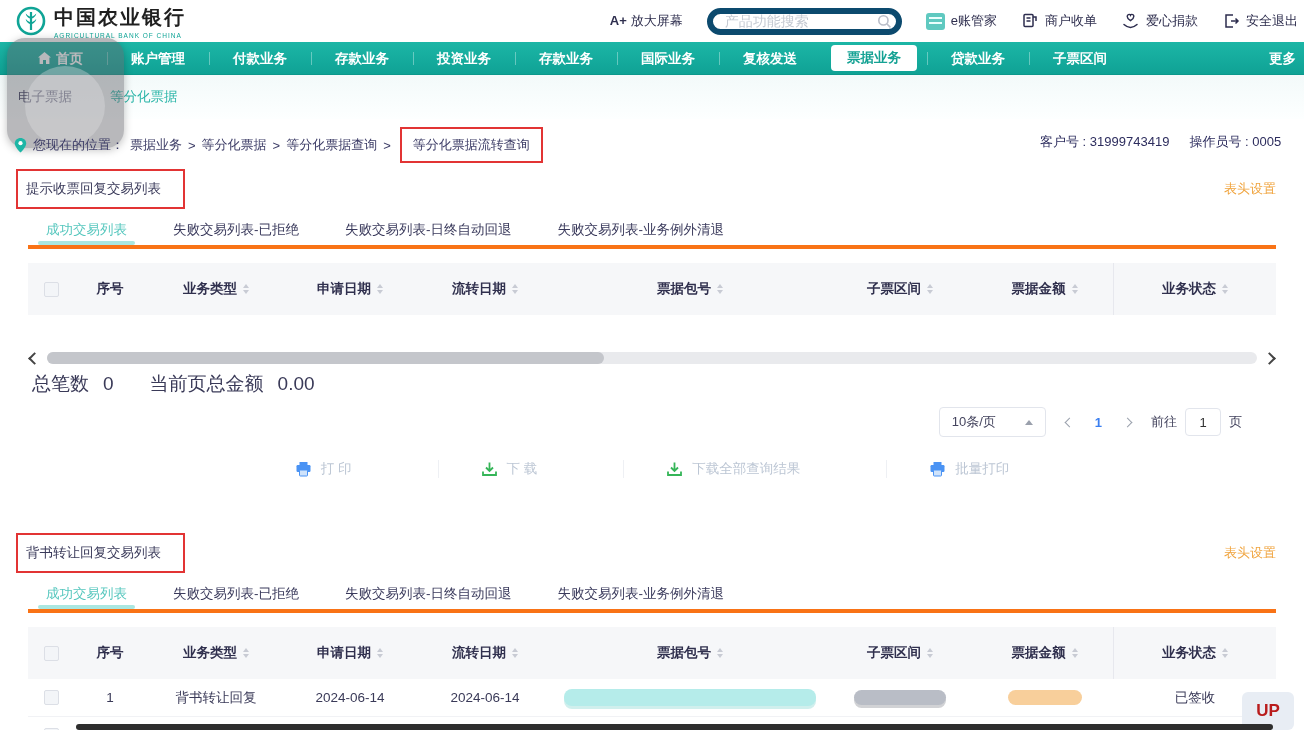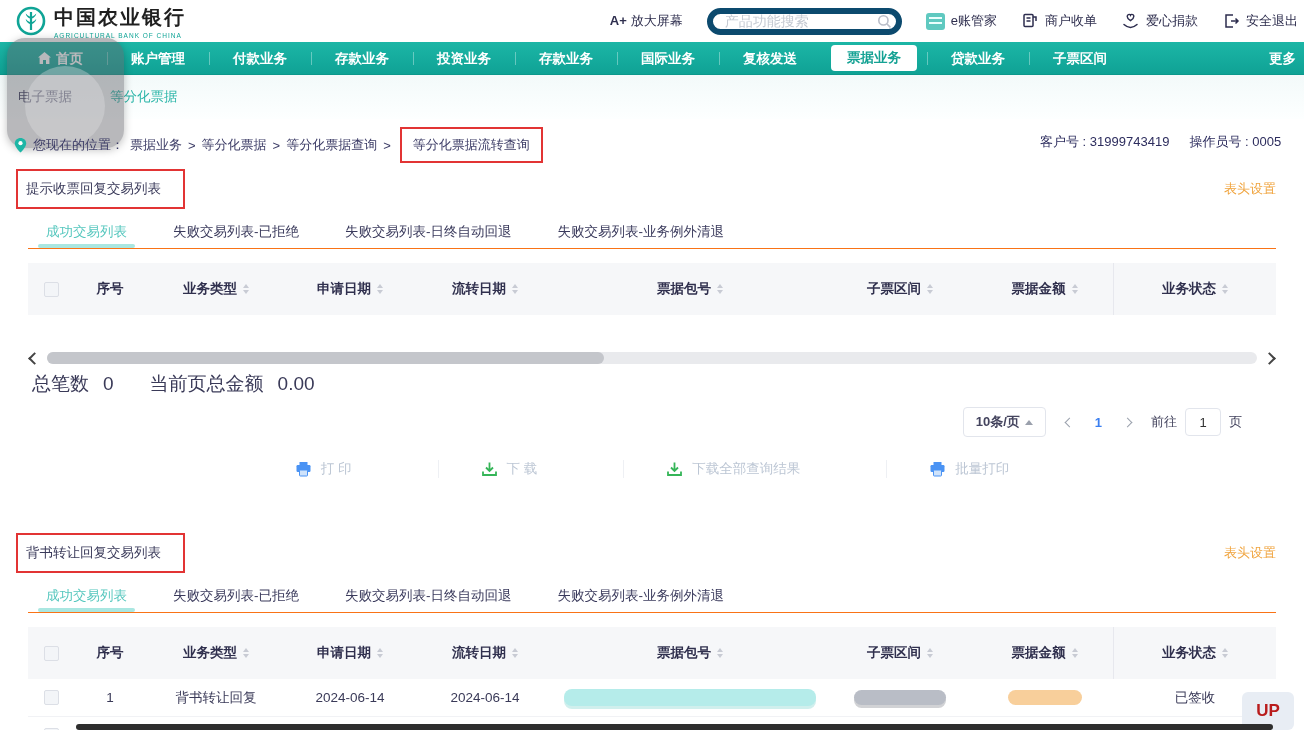--- a/index.html
+++ b/index.html
@@ -50,21 +50,21 @@
   .crumb-box { border:2px solid #e23434; padding:7px 11px; margin-left:3px; }
   .session { position:absolute; left:1040px; top:14px; display:flex; gap:20px; white-space:nowrap; color:#2d2d5e; }
 
   
   .section { margin:0 28px; }
   .sec1 { margin-top:4px; } .sec2 { margin-top:40px; }
   .title-row { display:flex; justify-content:space-between; align-items:center; margin-bottom:6px; }
   .title-box { border:2px solid #e23434; padding:9px 22px 9px 8px; font-size:13.5px; color:#3a3a5a; margin-left:-12px; }
   .settings { color:#f0a43e; font-size:13px; cursor:pointer; }
 
-  .tabs { display:flex; gap:46px; border-bottom:1px solid #f97316; padding:0 18px; height:34px; align-items:center; font-size:13.5px; color:#3a3a5c; }
+  .tabs { display:flex; gap:46px; border-bottom:4px solid #f97316; padding:0 18px; height:34px; align-items:center; font-size:13.5px; color:#3a3a5c; }
   .tab { position:relative; height:100%; display:flex; align-items:center; cursor:pointer; white-space:nowrap; }
   .tab.active { color:#56c7be; }
   .tab.active::after { content:""; position:absolute; left:-8px; right:-8px; bottom:0; height:4px; background:#aae7e1; border-radius:2px; }
 
   .tgrid { display:grid; grid-template-columns:46px 72px 140px 128px 142px 268px 152px 138px 1fr; align-items:center; }
   .thead { height:52px; background:#f6f7f9; margin-top:14px; font-weight:700; color:#30304e; font-size:13.5px; }
   .tcell { display:flex; align-items:center; justify-content:center; gap:3px; }
   .tcell.sep { border-right:1px solid #e7e8ee; height:100%; }
   .cb { width:15px; height:15px; border:1px solid #dcdfe6; background:#f3f5f8; border-radius:2px; display:inline-block; cursor:pointer; }
   .sort { display:inline-flex; flex-direction:column; gap:2px; margin-left:3px; }
@@ -79,21 +79,21 @@
   .chev { width:9px; height:9px; border-left:2.5px solid #444; border-bottom:2.5px solid #444; flex:0 0 auto; cursor:pointer; }
   .chev.left { transform:rotate(45deg); }
   .chev.right { transform:rotate(-135deg); }
   .track { flex:1; height:12px; background:#e9eaed; border-radius:6px; position:relative; cursor:pointer; }
   .thumb { position:absolute; left:0; top:0; height:12px; width:46%; background:#c4c6cb; border-radius:6px; cursor:grab; }
 
   .summary { display:flex; gap:10px; align-items:center; height:34px; font-size:19px; color:#3a3a58; padding-left:4px; }
   .summary .lbl { margin-right:4px; } .summary .gap { width:16px; }
 
   .pager { display:flex; justify-content:flex-end; align-items:center; gap:20px; height:42px; font-size:13px; color:#5a5a6e; padding-right:34px; }
-  .page-size { border:1px solid #e2e5ec; border-radius:4px; height:30px; display:flex; align-items:center; gap:5px; padding:0 12px; background:#fff; cursor:pointer; color:#44445e;font-weight:bold; }
+  .page-size { border:1px solid #e2e5ec; border-radius:4px; height:30px; display:flex; align-items:center; gap:29px; padding:0 12px; background:#fff; cursor:pointer; color:#44445e; }
   .caret-up { width:0; height:0; border-left:4px solid transparent; border-right:4px solid transparent; border-bottom:5px solid #9aa0ac; }
   .pchev { width:7px; height:7px; border-left:1.8px solid #9aa0ac; border-bottom:1.8px solid #9aa0ac; cursor:pointer; }
   .pchev.prev { transform:rotate(45deg); }
   .pchev.next { transform:rotate(-135deg); }
   .pnum { color:#3b7ff0; font-weight:700; padding:0 2px; cursor:pointer; }
   .goto { display:flex; align-items:center; gap:8px; color:#44445e; }
   .goto input { width:36px; height:28px; border:1px solid #e2e5ec; border-radius:4px; text-align:center; font-size:13px; color:#333; outline:none; font-family:inherit; }
 
   .actions { display:flex; justify-content:center; align-items:center; height:48px; margin-top:2px; font-size:13.5px; color:#bcc6d4; }
   .action { display:flex; gap:9px; align-items:center; padding:0 42px; cursor:pointer; white-space:nowrap; }

